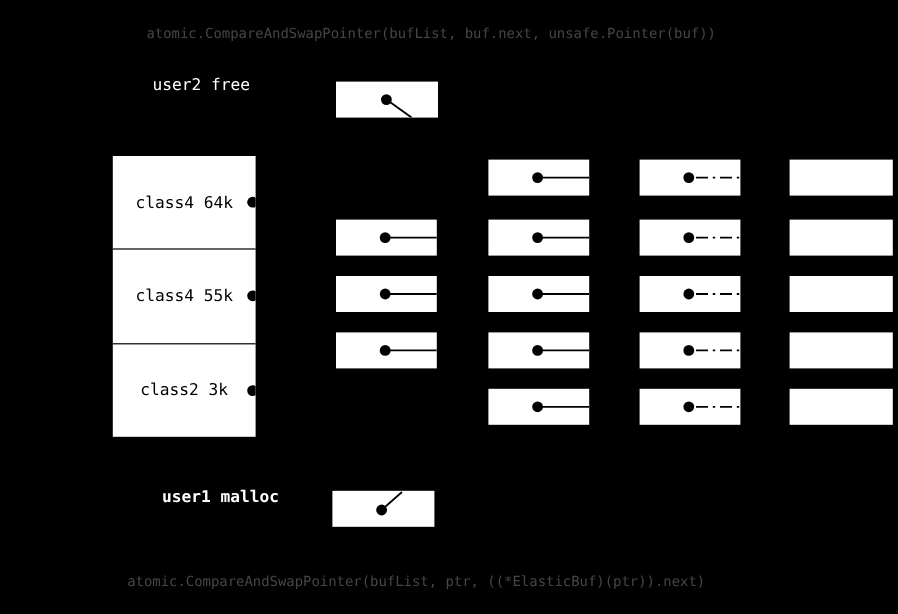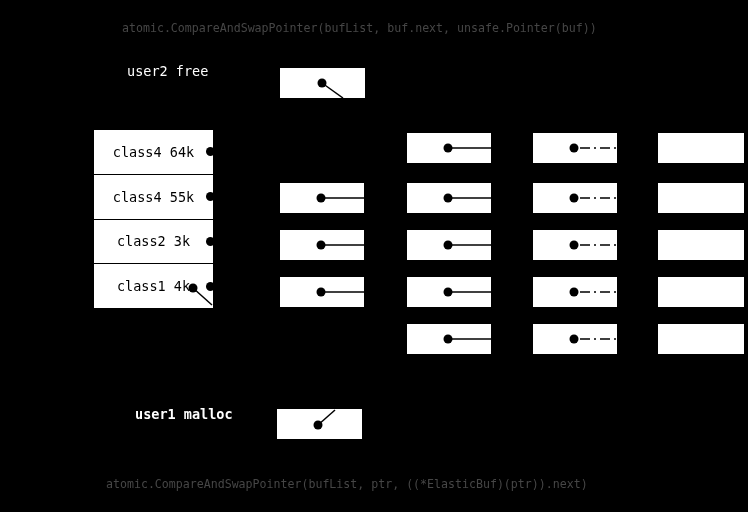--- a/index.html
+++ b/index.html
@@ -28,21 +28,21 @@
   .nbox{
     position:absolute;
     background:#fff;
     width:84px;height:30px;
   }
   .nbox svg{display:block;}
   
   #size-table{
     position:absolute;
     left:94px;top:130px;
-    width:119px;height:178px;
+    width:119px;height:234px;
     background:#fff;
     display:flex;
     flex-direction:column;
   }
   .srow{
     position:relative;
     flex:1;
     display:flex;
     align-items:center;
     justify-content:center;
@@ -92,28 +92,20 @@
         <span class="edge-dot"></span>
       </div>
       <div class="srow">
         <span class="srow-label">class4 55k</span>
         <span class="edge-dot"></span>
       </div>
       <div class="srow">
         <span class="srow-label">class2 3k</span>
         <span class="edge-dot"></span>
       </div>
-      <div class="srow">
-        <span class="srow-label">class1 4k</span>
-        <span class="edge-dot"></span>
-        <svg width="119" height="46" class="row-overlay">
-          <circle cx="99" cy="24" r="4.5" fill="#000"></circle>
-          <line x1="99" y1="24" x2="118" y2="41" stroke="#000" stroke-width="1.5"></line>
-        </svg>
-      </div>
     </div>
 
   <div id="node-grid">
       <div class="nbox" style="left: 407px; top: 133px; width: 84px; height: 30px;">
         <svg width="84" height="30">
           <circle cx="41" cy="15" r="4.5" fill="#000"></circle>
           <line y1="15" y2="15" x2="84" stroke="#000" stroke-width="1.5" x1="41"></line>
         </svg>
       </div>
       <div class="nbox" style="left: 533px; top: 133px; width: 84px; height: 30px;">

